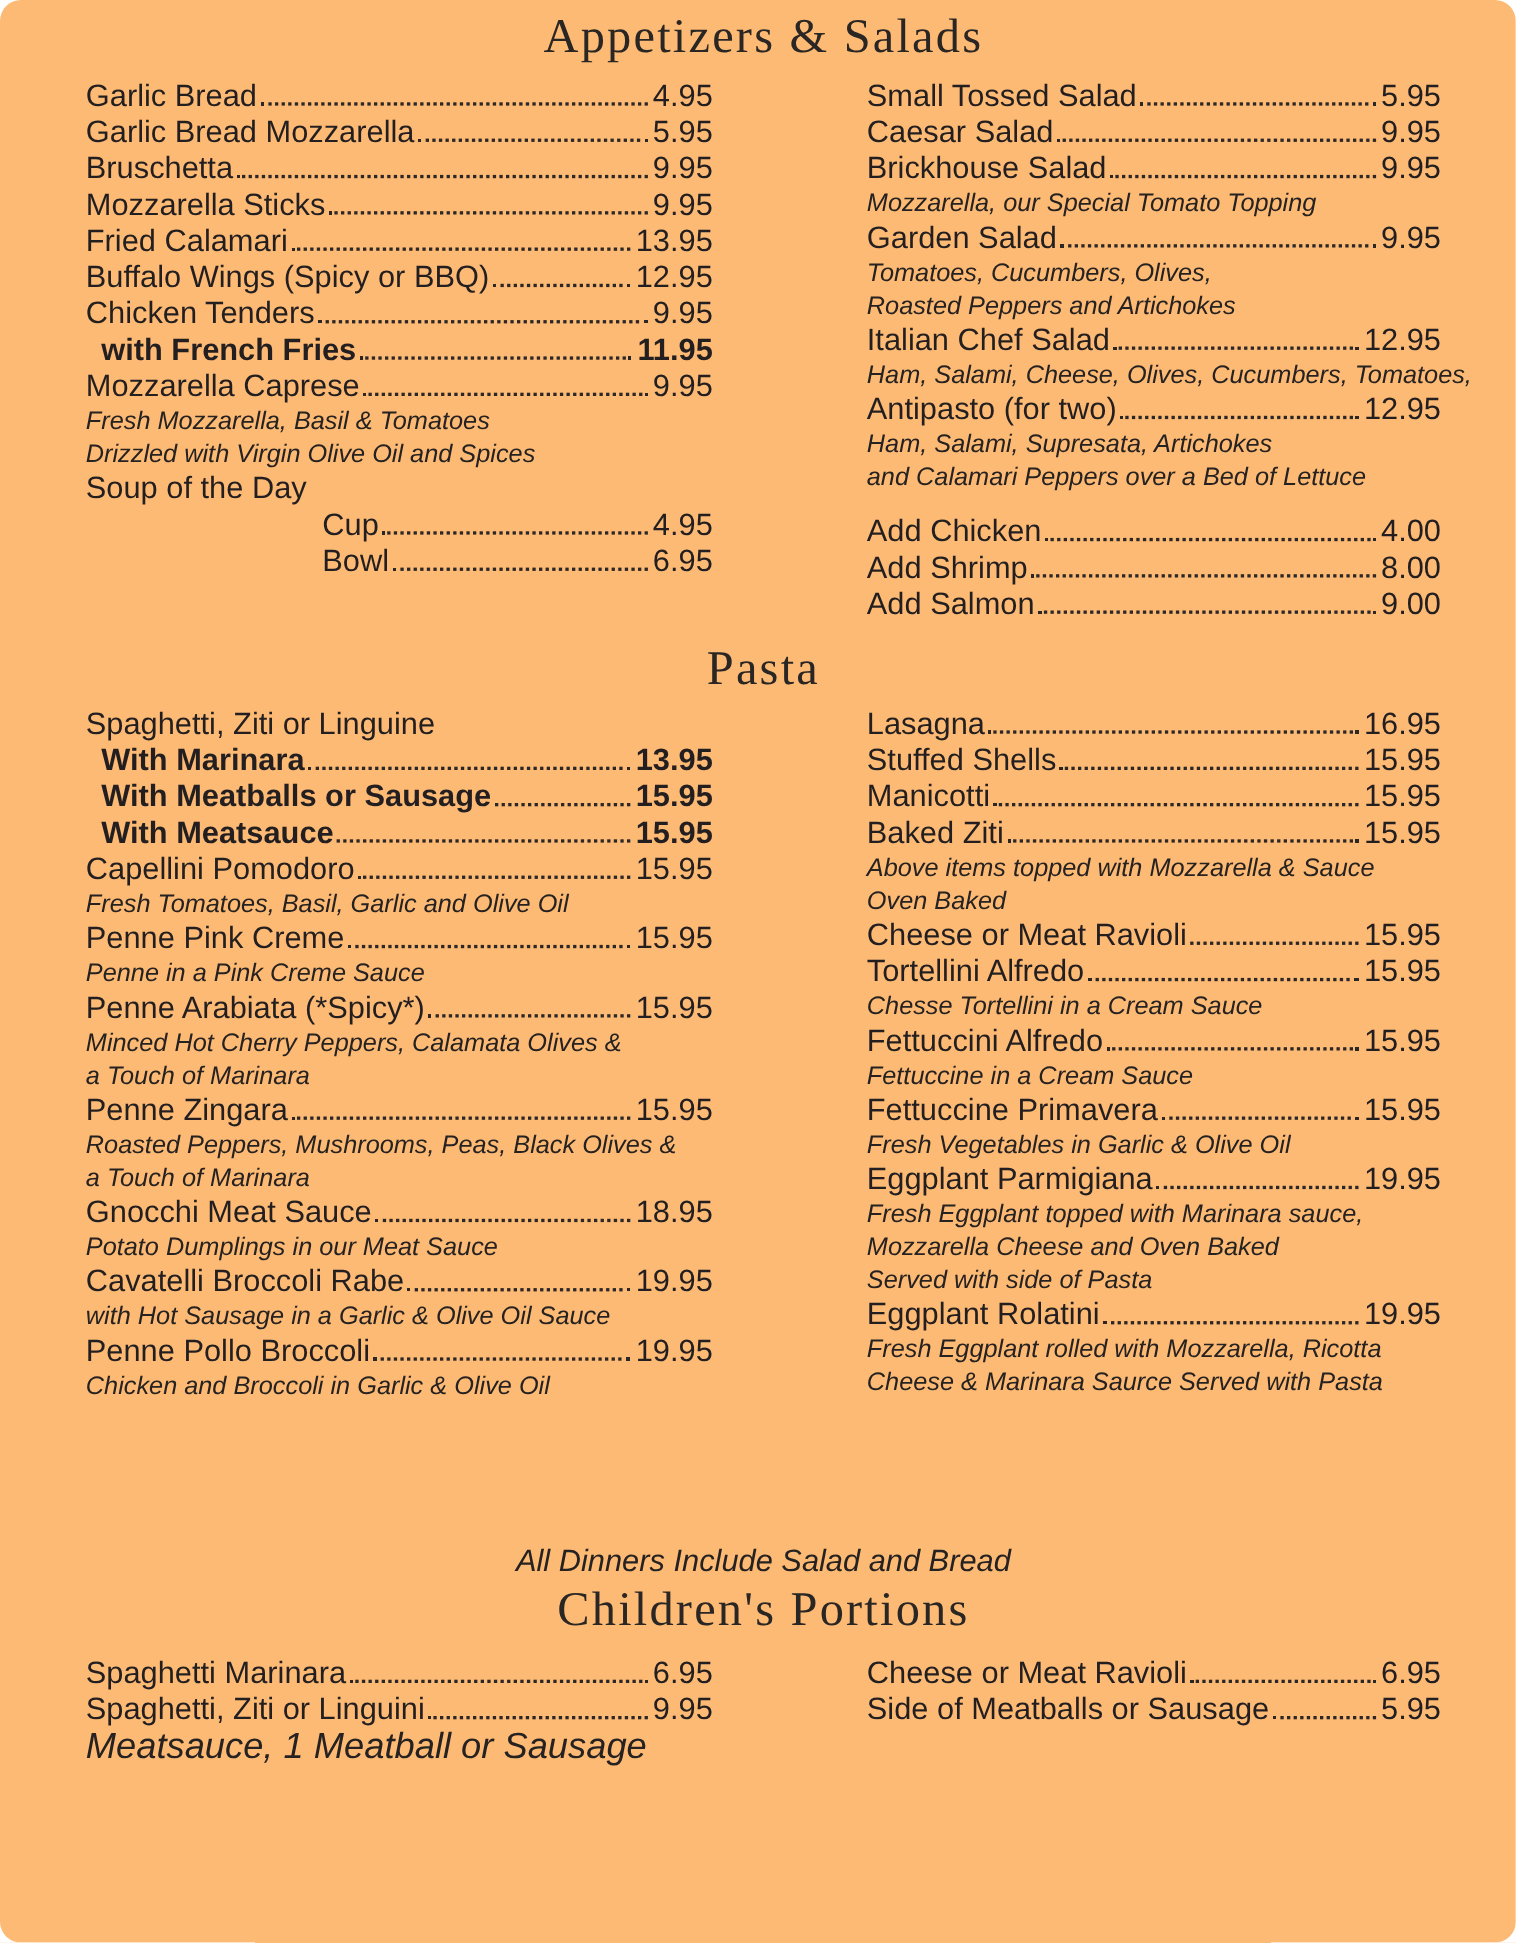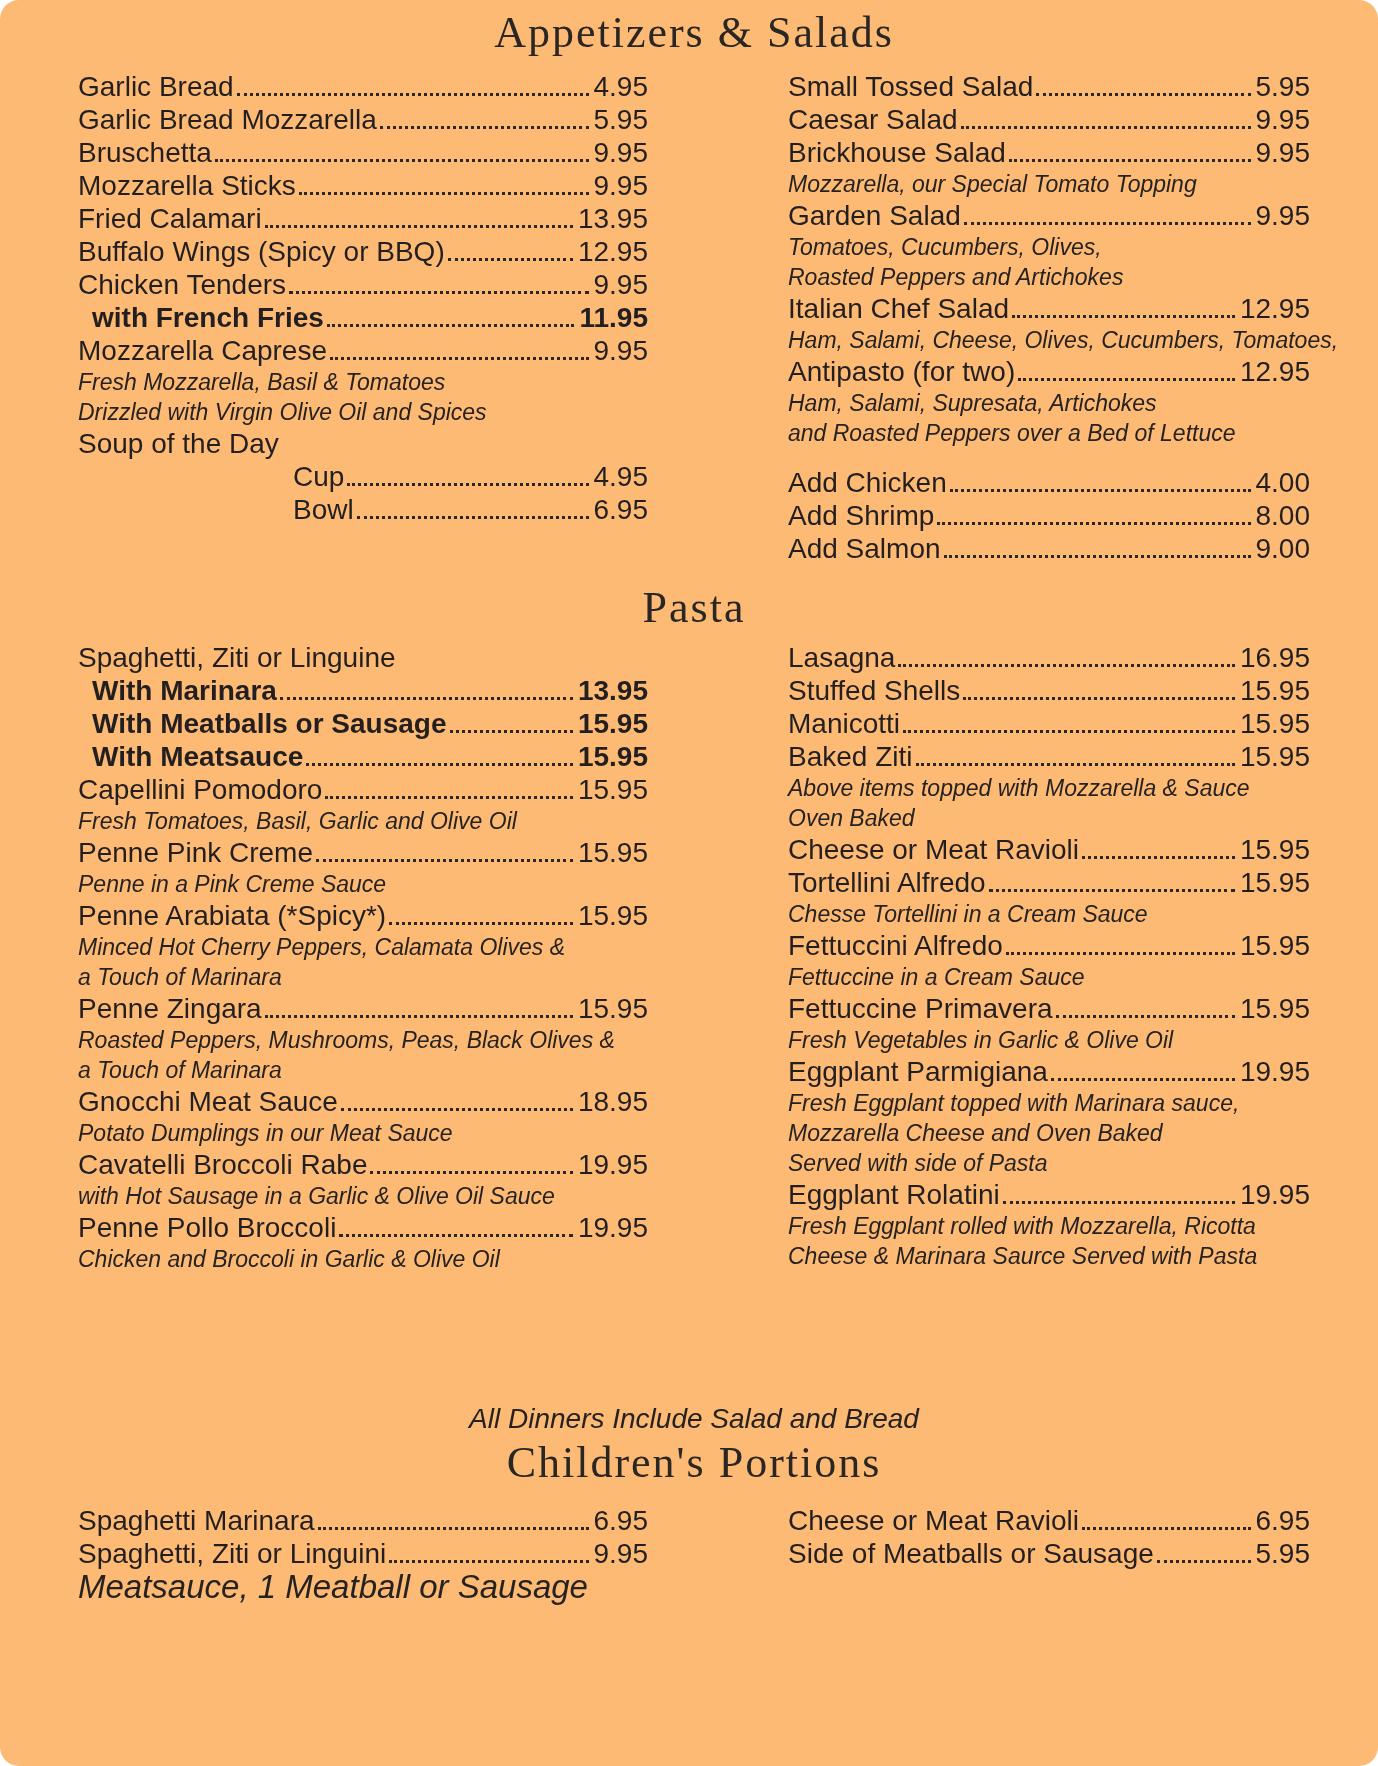--- a/index.html
+++ b/index.html
@@ -180,21 +180,21 @@
             <span class="leader"></span>
             <span class="pr">12.95</span>
           </div>
           <div class="desc">Ham, Salami, Cheese, Olives, Cucumbers, Tomatoes,</div>
           <div class="row">
             <span class="nm">Antipasto (for two)</span>
             <span class="leader"></span>
             <span class="pr">12.95</span>
           </div>
           <div class="desc">Ham, Salami, Supresata, Artichokes</div>
-          <div class="desc">and Roasted Peppers over a Bed of Lettuce</div>
+          <div class="desc">and Calamari Peppers over a Bed of Lettuce</div>
           <div class="gap"></div>
           <div class="row">
             <span class="nm">Add Chicken</span>
             <span class="leader"></span>
             <span class="pr">4.00</span>
           </div>
           <div class="row">
             <span class="nm">Add Shrimp</span>
             <span class="leader"></span>
             <span class="pr">8.00</span>

